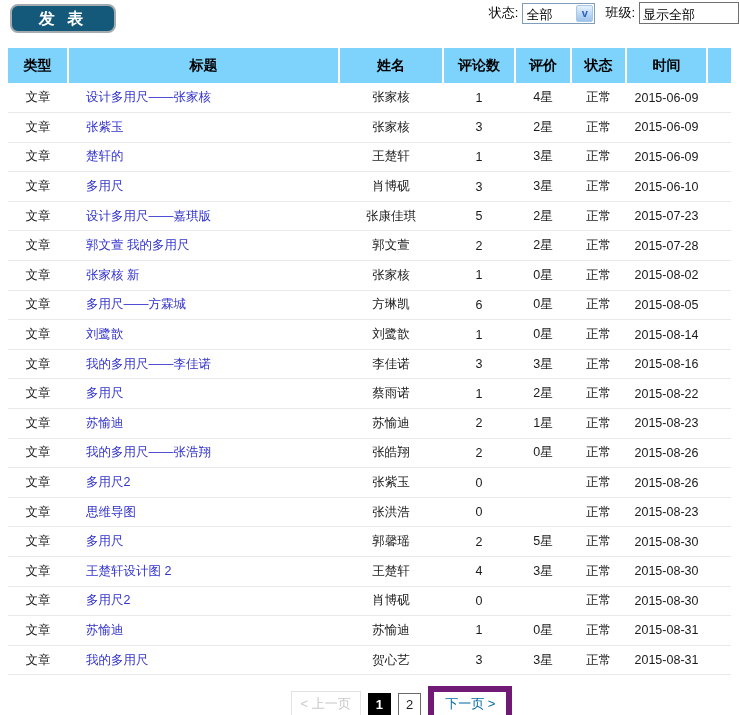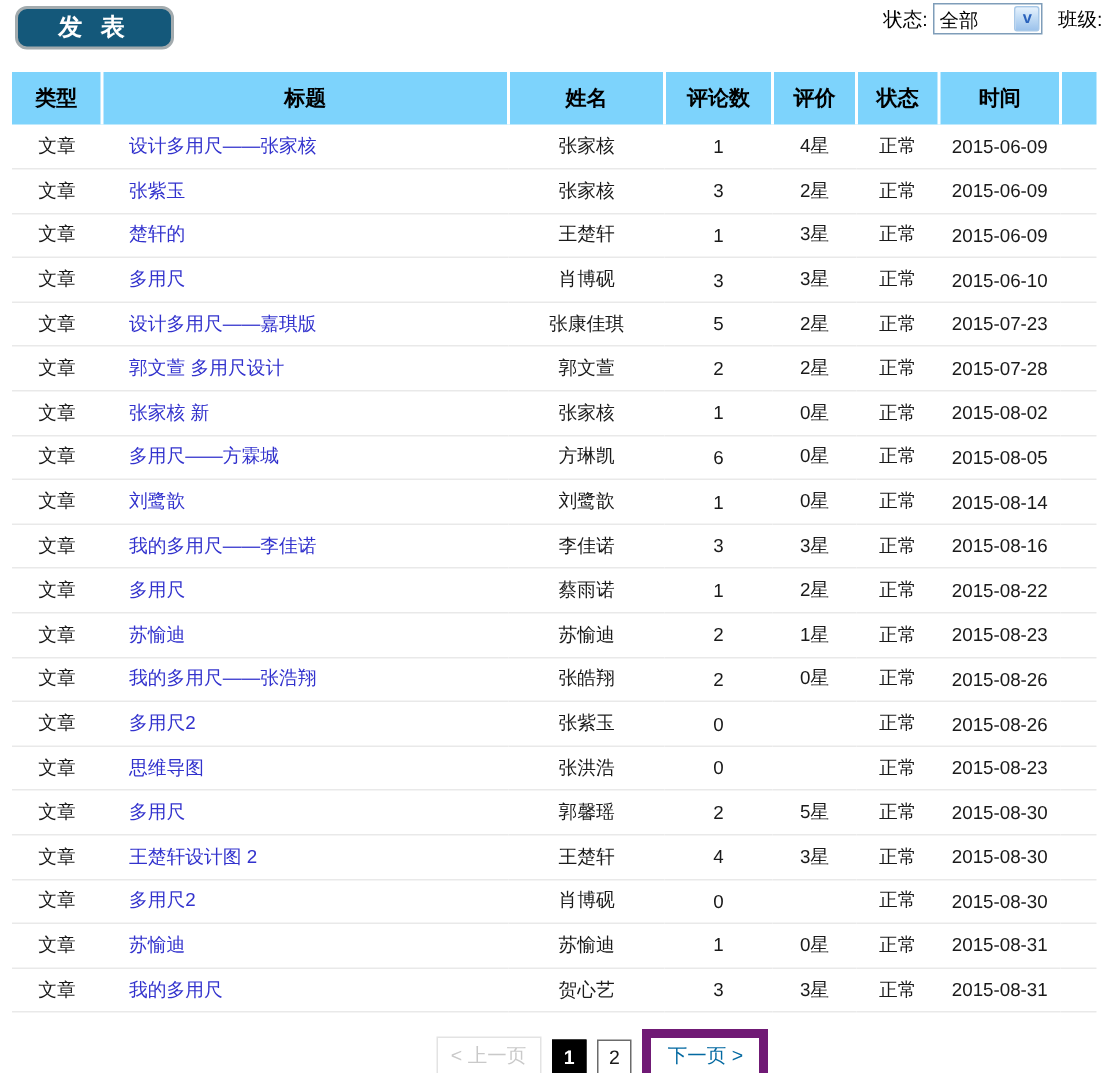--- a/index.html
+++ b/index.html
@@ -170,20 +170,21 @@
 
 <div class="topbar">
   <div class="publish-btn">发 表</div>
   <div class="filters">
     <span class="filter-label">状态:</span>
     <div class="combo">
       <span class="combo-value">全部</span>
       <span class="combo-arrow">v</span>
     </div>
     <span class="filter-label">班级:</span>
+    <div class="plain-select">显示全部</div>
   </div>
 </div>
 
 <table class="grid">
   <colgroup>
     <col class="col-type">
       <col class="col-title">
       <col class="col-name">
       <col class="col-comm">
     <col class="col-rating">
@@ -254,21 +255,21 @@
     <td>张康佳琪</td>
     <td class="num">5</td>
     <td class="num">2星</td>
     <td>正常</td>
     <td class="num">2015-07-23</td>
     <td></td>
   </tr>
 
   <tr>
     <td>文章</td>
-    <td class="c-title"><span class="title-link">郭文萱 多用尺设计</span></td>
+    <td class="c-title"><span class="title-link">郭文萱 我的多用尺</span></td>
     <td>郭文萱</td>
     <td class="num">2</td>
     <td class="num">2星</td>
     <td>正常</td>
     <td class="num">2015-07-28</td>
     <td></td>
   </tr>
 
   <tr>
     <td>文章</td>

